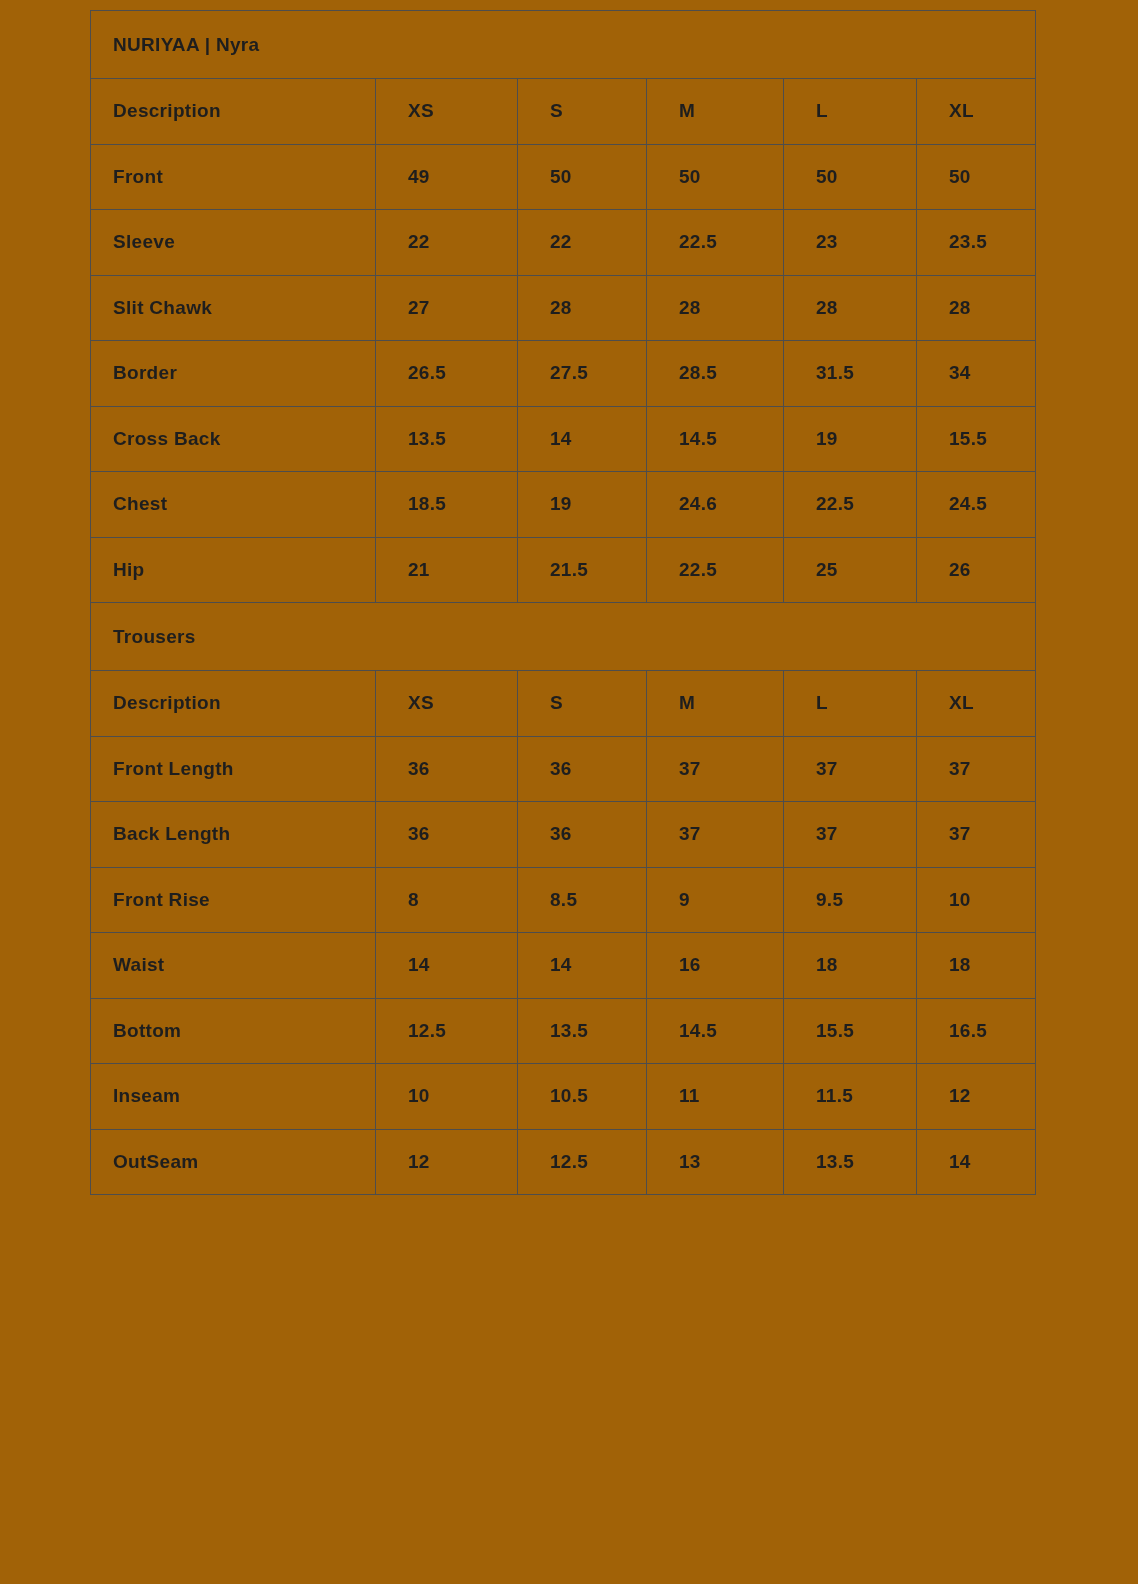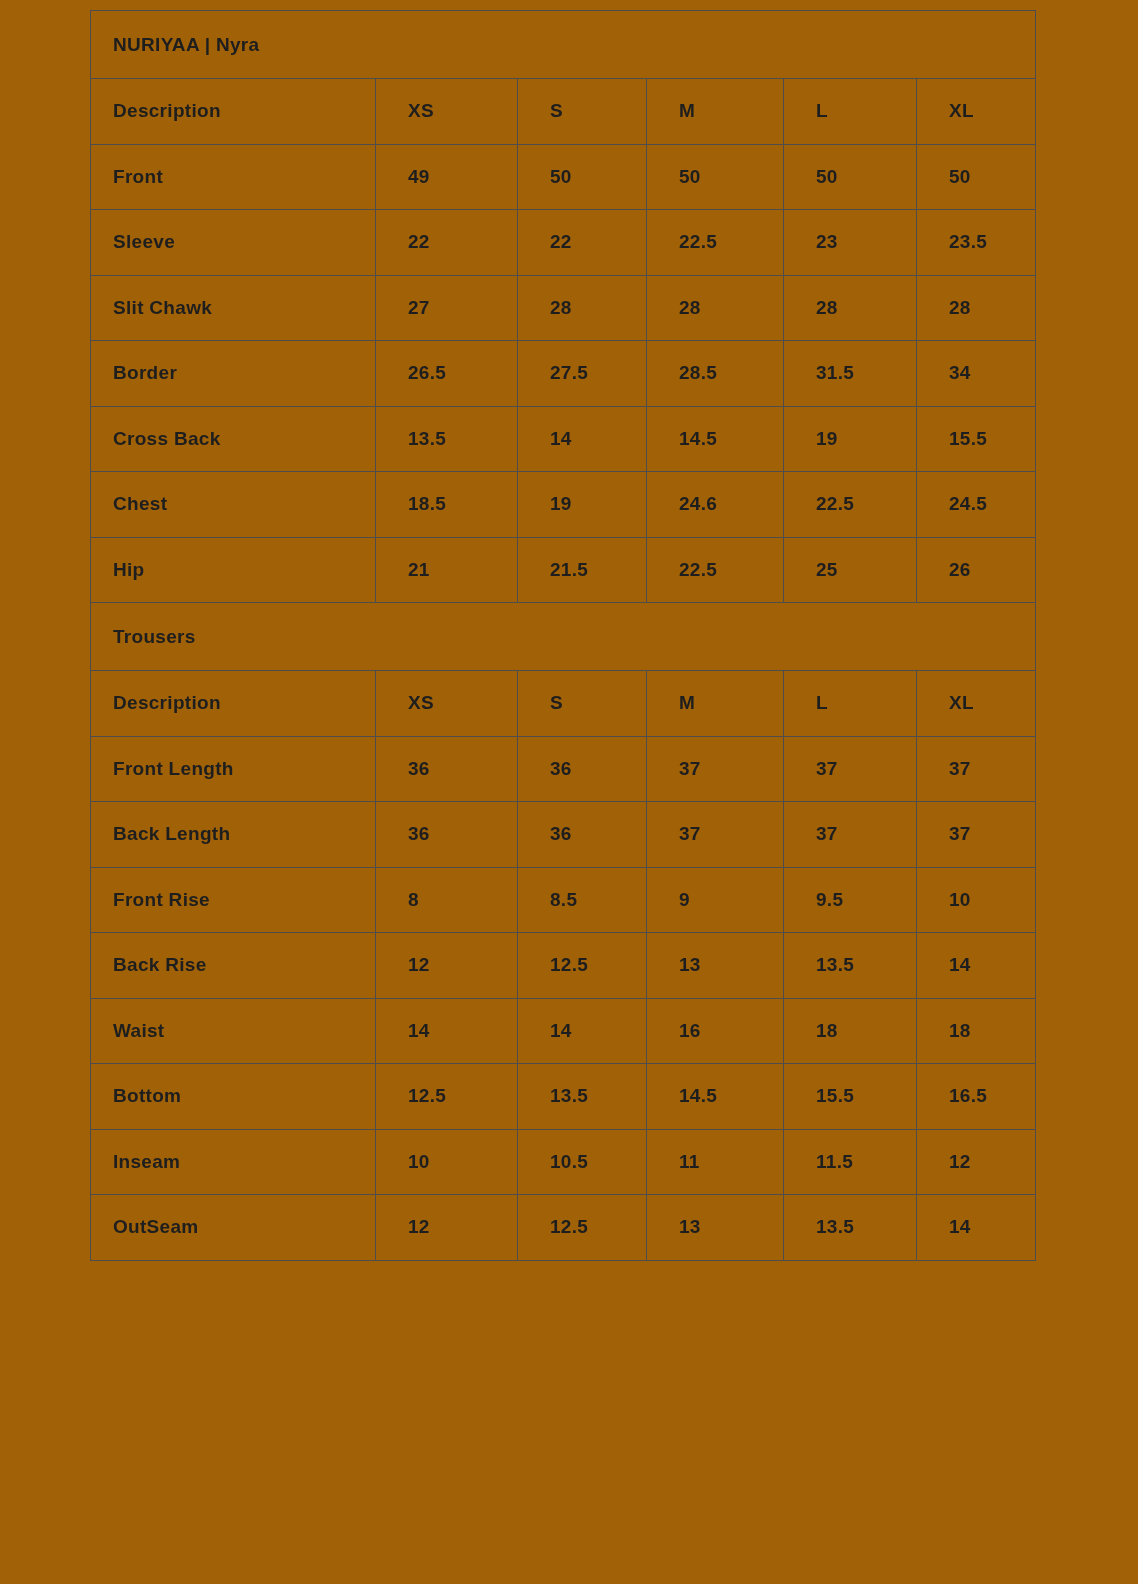--- a/index.html
+++ b/index.html
@@ -155,28 +155,20 @@
         </tr>
         <tr class="data-row">
           <td class="label-cell">Front Rise</td>
           <td class="value-cell">8</td>
           <td class="value-cell">8.5</td>
           <td class="value-cell">9</td>
           <td class="value-cell">9.5</td>
           <td class="value-cell">10</td>
         </tr>
         <tr class="data-row">
-          <td class="label-cell">Back Rise</td>
-          <td class="value-cell">12</td>
-          <td class="value-cell">12.5</td>
-          <td class="value-cell">13</td>
-          <td class="value-cell">13.5</td>
-          <td class="value-cell">14</td>
-        </tr>
-        <tr class="data-row">
           <td class="label-cell">Waist</td>
           <td class="value-cell">14</td>
           <td class="value-cell">14</td>
           <td class="value-cell">16</td>
           <td class="value-cell">18</td>
           <td class="value-cell">18</td>
         </tr>
         <tr class="data-row">
           <td class="label-cell">Bottom</td>
           <td class="value-cell">12.5</td>

